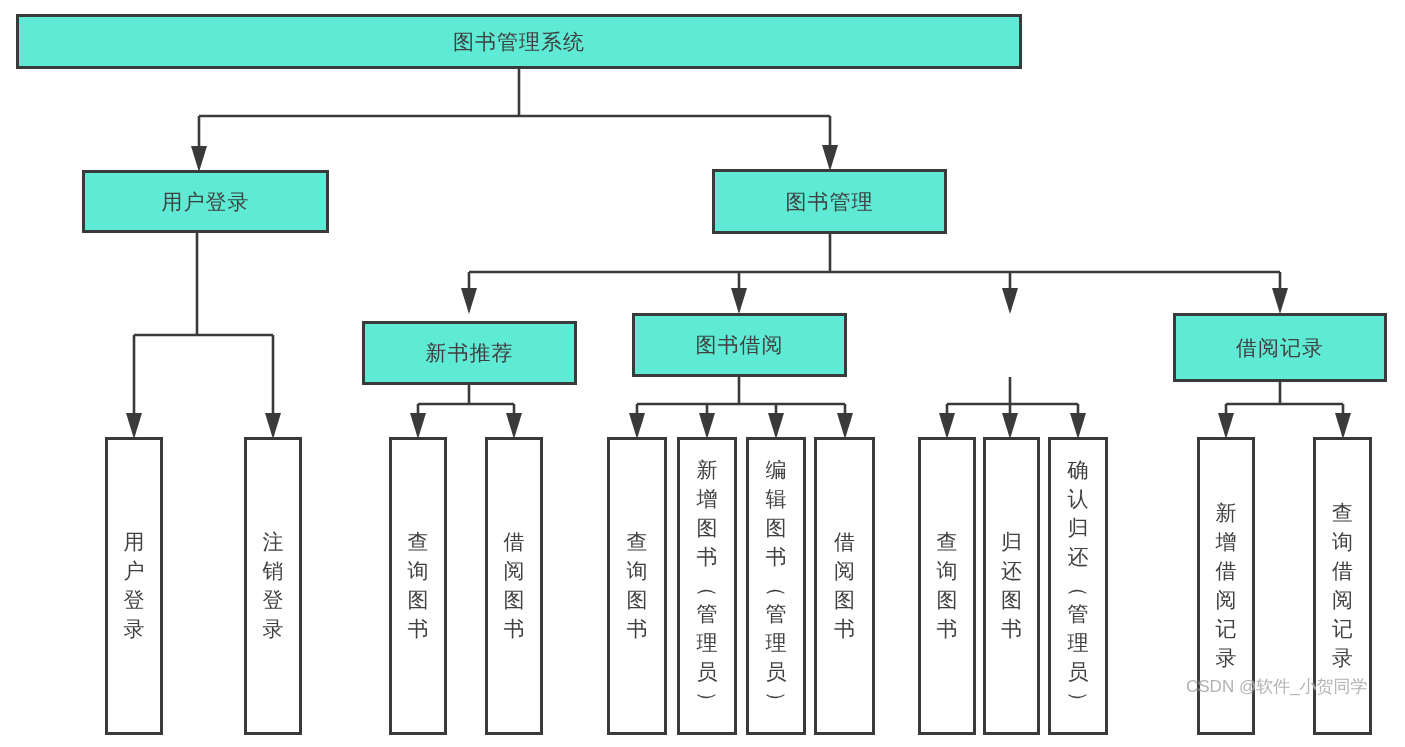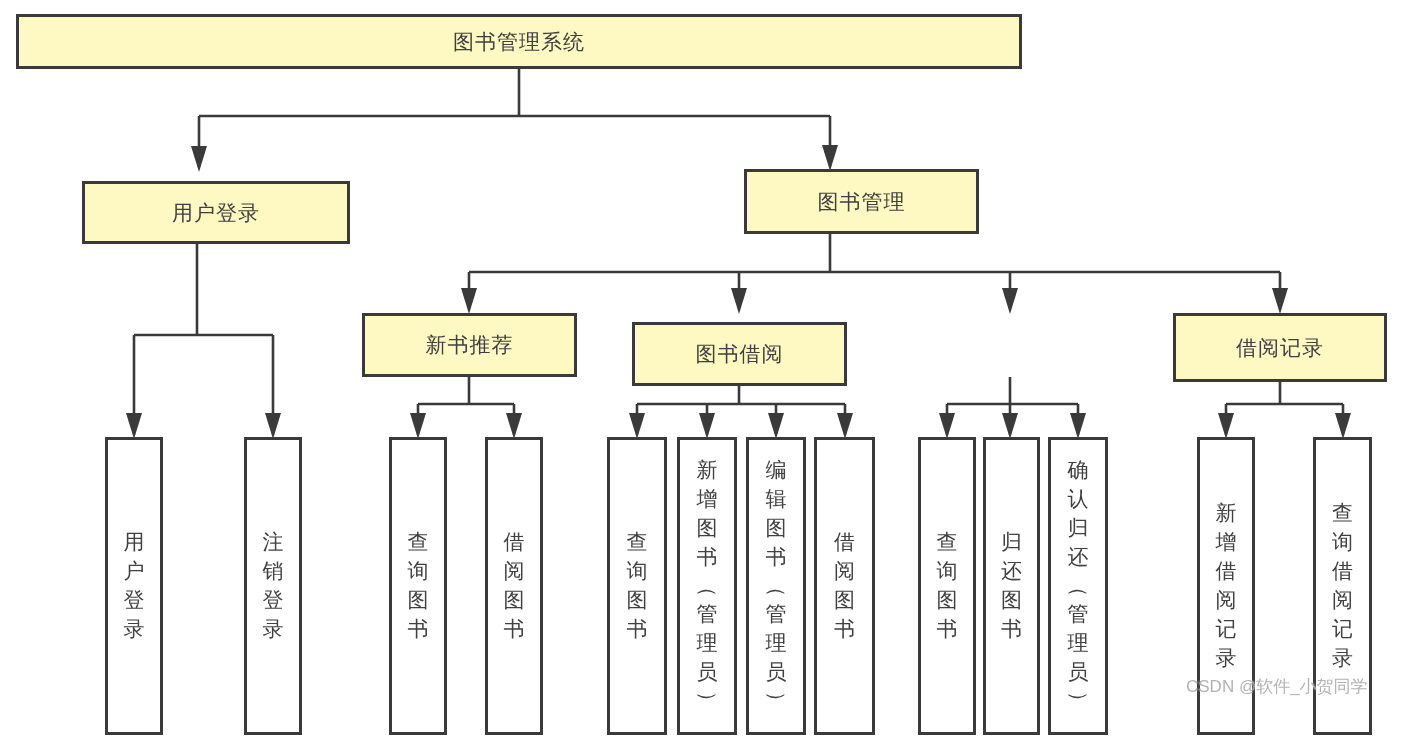--- a/index.html
+++ b/index.html
@@ -14,21 +14,21 @@
     position:relative;
     width:1405px;height:747px;
     background:var(--bg);
     overflow:hidden;
   }
   .connectors{position:absolute;left:0;top:0;z-index:1;}
   .connectors path{stroke:var(--line);stroke-width:2.6;fill:none;}
   .connectors polygon{fill:var(--line);stroke:none;}
   .hbox{
     position:absolute;z-index:2;
-    background:#fef9c3;
+    background:#5eead4;
     border:3px solid var(--line);
     display:flex;align-items:center;justify-content:center;
     font-size:21px;color:var(--text);
     letter-spacing:1px;
   }
   .vbox{
     position:absolute;z-index:2;
     background:#fff;
     border:3px solid var(--line);
     display:flex;align-items:center;justify-content:center;
@@ -89,31 +89,31 @@
     <polygon points="1002,413 1018,413 1010,439"></polygon>
     <polygon points="1070,413 1086,413 1078,439"></polygon>
     <polygon points="1218,413 1234,413 1226,439"></polygon>
     <polygon points="1335,413 1351,413 1343,439"></polygon>
   </svg>
 
   <div class="hbox" style="left:16px;top:14px;width:1006px;height:55px;">
     <span>图书管理系统</span>
   </div>
 
-  <div class="hbox" style="left:82px;top:181px;width:268px;height:63px;text-align:center;">
+  <div class="hbox" style="left:82px;top:170px;width:247px;height:63px;text-align:center;">
     <span>用户登录</span>
   </div>
-  <div class="hbox" style="left:712px;top:169px;width:235px;height:65px;margin-left:32px;">
+  <div class="hbox" style="left:712px;top:169px;width:235px;height:65px;">
     <span>图书管理</span>
   </div>
 
-  <div class="hbox" style="left:362px;top:313px;width:215px;height:64px;">
+  <div class="hbox" style="left:362px;top:321px;width:215px;height:64px;">
     <span>新书推荐</span>
   </div>
-  <div class="hbox" style="left:632px;top:313px;width:215px;height:64px;margin-top:9px;">
+  <div class="hbox" style="left:632px;top:313px;width:215px;height:64px;">
     <span>图书借阅</span>
   </div>
   <div class="hbox" style="left:1173px;top:313px;width:214px;height:69px;">
     <span>借阅记录</span>
   </div>
 
   <div class="vbox" style="left:105px;top:437px;width:58px;height:298px;">
     <span class="vlabel">
         <span class="vchar">用</span>
         <span class="vchar">户</span>

